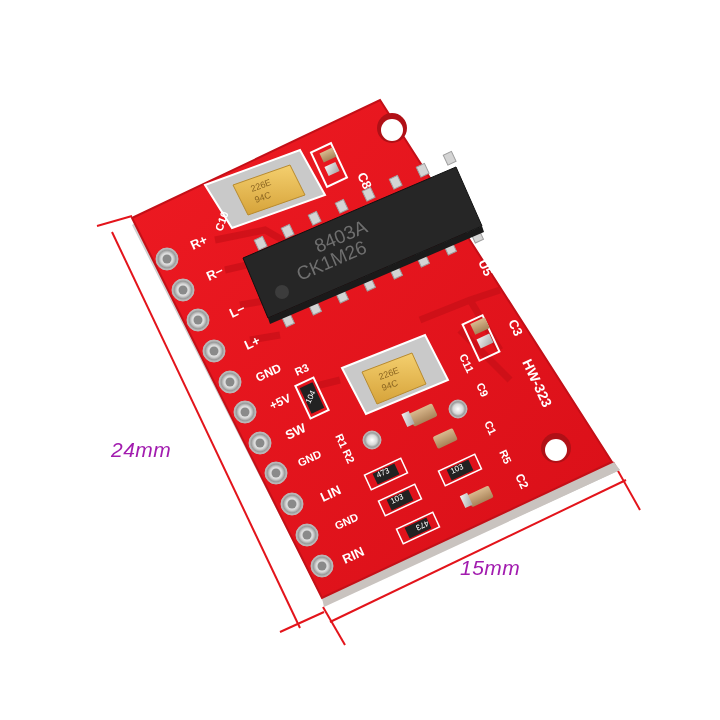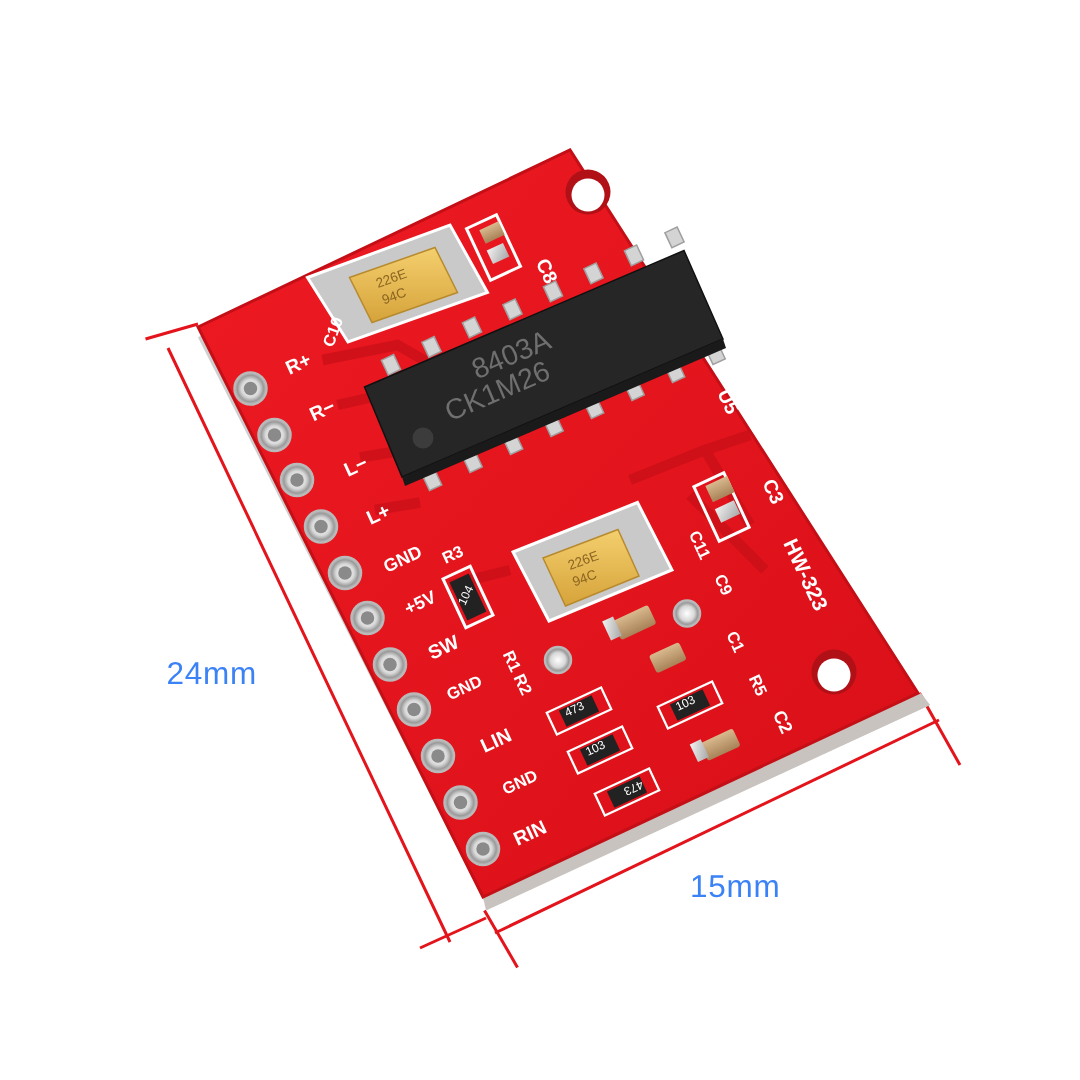--- a/index.html
+++ b/index.html
@@ -1,20 +1,20 @@
 <!DOCTYPE html>
 <html><head>
   <meta charset="utf-8">
   <style>
     html, body { margin: 0; padding: 0; background: #ffffff; }
     body { width: 720px; height: 720px; position: relative; overflow: hidden; font-family: "Liberation Sans", sans-serif; }
     #stage { position: absolute; left: 0; top: 0; width: 720px; height: 720px; }
-    .dim-label { position: absolute; font-family: "Liberation Sans", sans-serif; font-size: 21px; color: #3b82f6; letter-spacing: 0.5px; }
+    .dim-label { position: absolute; font-family: "Liberation Sans", sans-serif; font-size: 21px; color: #a21caf; letter-spacing: 0.5px; font-style: italic; }
     #dim-height-label { left: 111px; top: 438px; }
-    #dim-width-label { left: 460px; top: 580px; }
+    #dim-width-label { left: 460px; top: 556px; }
     svg text { font-family: "Liberation Sans", sans-serif; font-weight: bold; }
     .silk { fill: #ffffff; }
     .chip-text { fill: #6f6f6f; font-family: "Liberation Sans", sans-serif; font-weight: normal; }
     .res-text { fill: #ffffff; font-family: "Liberation Sans", sans-serif; font-weight: normal; }
     .tant-text { fill: #8a6420; font-family: "Liberation Sans", sans-serif; font-weight: normal; }
   </style>
 </head>
 <body>
 
 <div id="stage">

